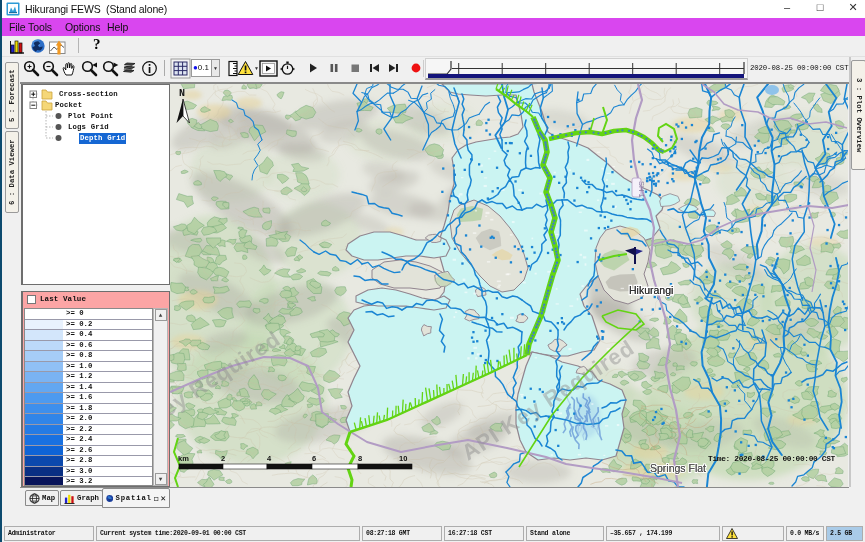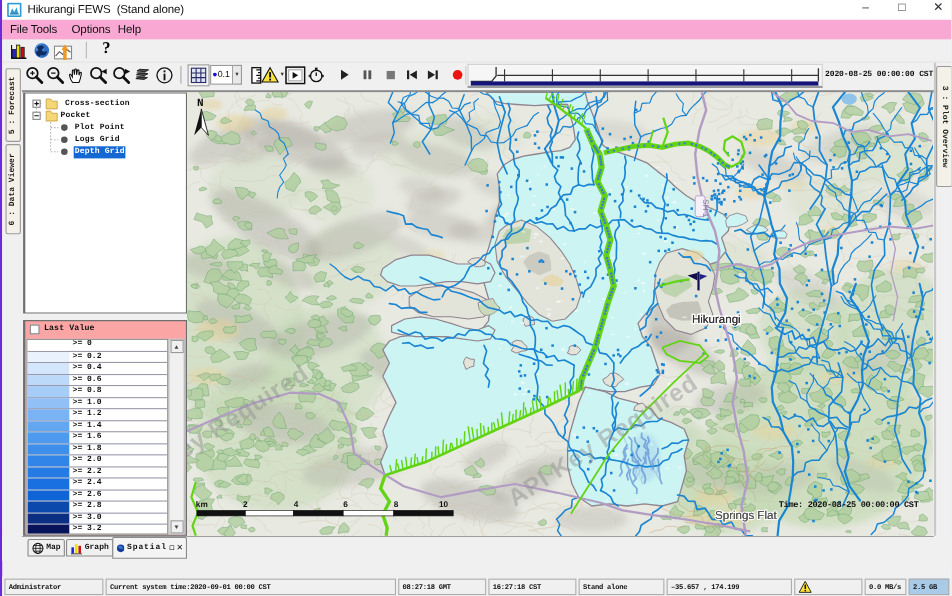--- a/index.html
+++ b/index.html
@@ -1,25 +1,25 @@
 <!DOCTYPE html>
 <html><head><meta charset="utf-8">
 <style>
 *{margin:0;padding:0;box-sizing:border-box}
 html,body{width:865px;height:542px;overflow:hidden;background:#f0f0f0;
   font-family:"Liberation Sans",sans-serif}
-#win{position:relative;width:865px;height:542px;background:#f0f0f0;border-left:2px solid #6d28d9}
+#win{position:relative;width:865px;height:542px;background:#f0f0f0;border-left:2px solid #0c4a6e}
 .abs{position:absolute}
 
 #title{left:0;top:0;width:863px;height:18px;background:#fff}
 #title .txt{position:absolute;left:23px;top:3px;font-size:10.5px;letter-spacing:-0.15px;color:#111}
 #ticon{position:absolute;left:4px;top:2px;width:14px;height:14px}
 .wbtn{position:absolute;top:0;width:16px;height:16px;color:#333;font-size:11px;text-align:center;line-height:15px}
 
-#menu{left:0;top:18px;width:863px;height:18px;background:#f9a8d4;font-size:10.5px;letter-spacing:-0.1px;color:#111}
+#menu{left:0;top:18px;width:863px;height:18px;background:#d946ef;font-size:10.5px;letter-spacing:-0.1px;color:#111}
 #menu span{position:absolute;top:3px}
 
 #tb1{left:0;top:36px;width:863px;height:21px;background:#f0f0f0;border-bottom:1px solid #e0e0e0}
 
 #lstrip{left:0;top:57px;width:18px;height:430px;background:#f0f0f0}
 .vtab{position:absolute;background:#f4f1e9;border:1px solid #9a9a9a;border-radius:2px;
   font-family:"Liberation Mono",monospace;font-size:7.3px;font-weight:bold;color:#222;
   display:flex;align-items:center;justify-content:center;white-space:nowrap}
 .vl{writing-mode:vertical-rl;transform:rotate(180deg)}
 .vr{writing-mode:vertical-rl}
@@ -207,21 +207,21 @@
           <path d="M32.7 4 L32.7 15" stroke="#333" stroke-width="1"></path>
           <path d="M76.2 4 L76.2 15" stroke="#333" stroke-width="1"></path>
           <path d="M119.7 4 L119.7 15" stroke="#333" stroke-width="1"></path>
           <path d="M163.2 4 L163.2 15" stroke="#333" stroke-width="1"></path>
           <path d="M206.7 4 L206.7 15" stroke="#333" stroke-width="1"></path>
           <path d="M250.2 4 L250.2 15" stroke="#333" stroke-width="1"></path>
           <path d="M293.7 4 L293.7 15" stroke="#333" stroke-width="1"></path>
           <rect x="2" y="15" width="316" height="4" fill="#14147a"></rect>
         </svg>
       </div>
-      <div style="position:absolute;left:730px;top:7px;font-family:'Liberation Mono',monospace;font-size:7.3px;font-weight:bold;letter-spacing:-0.1px;color:#111;white-space:nowrap">2020-08-25 00:00:00 CST</div>
+      <div style="position:absolute;left:730px;top:7px;font-family:'Liberation Mono',monospace;font-size:7.3px;font-weight:normal;letter-spacing:-0.1px;color:#111;white-space:nowrap">2020-08-25 00:00:00 CST</div>
     </div>
 
   <div id="rstrip" class="abs"></div>
   <div class="vtab vr abs" style="left:849px;top:60px;width:15px;height:110px">3 : Plot Overview</div>
 
   <div id="tree" class="abs">
     <svg class="abs" style="left:0;top:0" width="146" height="60" viewBox="0 0 146 60">
       <path d="M10 9 L16 9 M10 13 L10 20 M10 20 L16 20 M23 26 L23 53 M23 31 L30 31 M23 42 L30 42 M23 53 L30 53" stroke="#b5b5b5" stroke-width="1" stroke-dasharray="1.5 1.5"></path>
       <rect x="7" y="6" width="6.5" height="6.5" fill="#fff" stroke="#848484"></rect>
         <path d="M8.3 9.2 h4 M10.3 7.2 v4" stroke="#111" stroke-width="1"></path>
@@ -230,21 +230,21 @@
       <path d="M19 5 h4 l1.5 2 h4.5 v7 h-10 Z" fill="#f5d778" stroke="#caa23c" stroke-width="0.8"></path>
       <path d="M19 16 h4 l1.5 2 h4.5 v7 h-10 Z" fill="#f5d778" stroke="#caa23c" stroke-width="0.8"></path>
       <circle cx="35.5" cy="31" r="3" fill="#555"></circle>
         <circle cx="35.5" cy="42" r="3" fill="#555"></circle>
         <circle cx="35.5" cy="53" r="3" fill="#555"></circle>
     </svg>
     <div class="trow" style="left:36px;top:3.5px">Cross-section</div>
     <div class="trow" style="left:32px;top:14.5px">Pocket</div>
     <div class="trow" style="left:45px;top:26px">Plot Point</div>
     <div class="trow" style="left:45px;top:37px">Logs Grid</div>
-    <div class="trow sel" style="left:44px;top:48px">Depth Grid</div>
+    <div class="trow sel" style="left:56px;top:48px">Depth Grid</div>
   </div>
 
   <div id="legend" class="abs">
     <div id="cb"></div>
       <div id="lvtxt">Last Value</div>
     <div id="ltable">
         <div class="lrow">
           <div class="lsw" style="background:#ffffff"></div>
           <div class="llb">&gt;= 0</div>
         </div>

